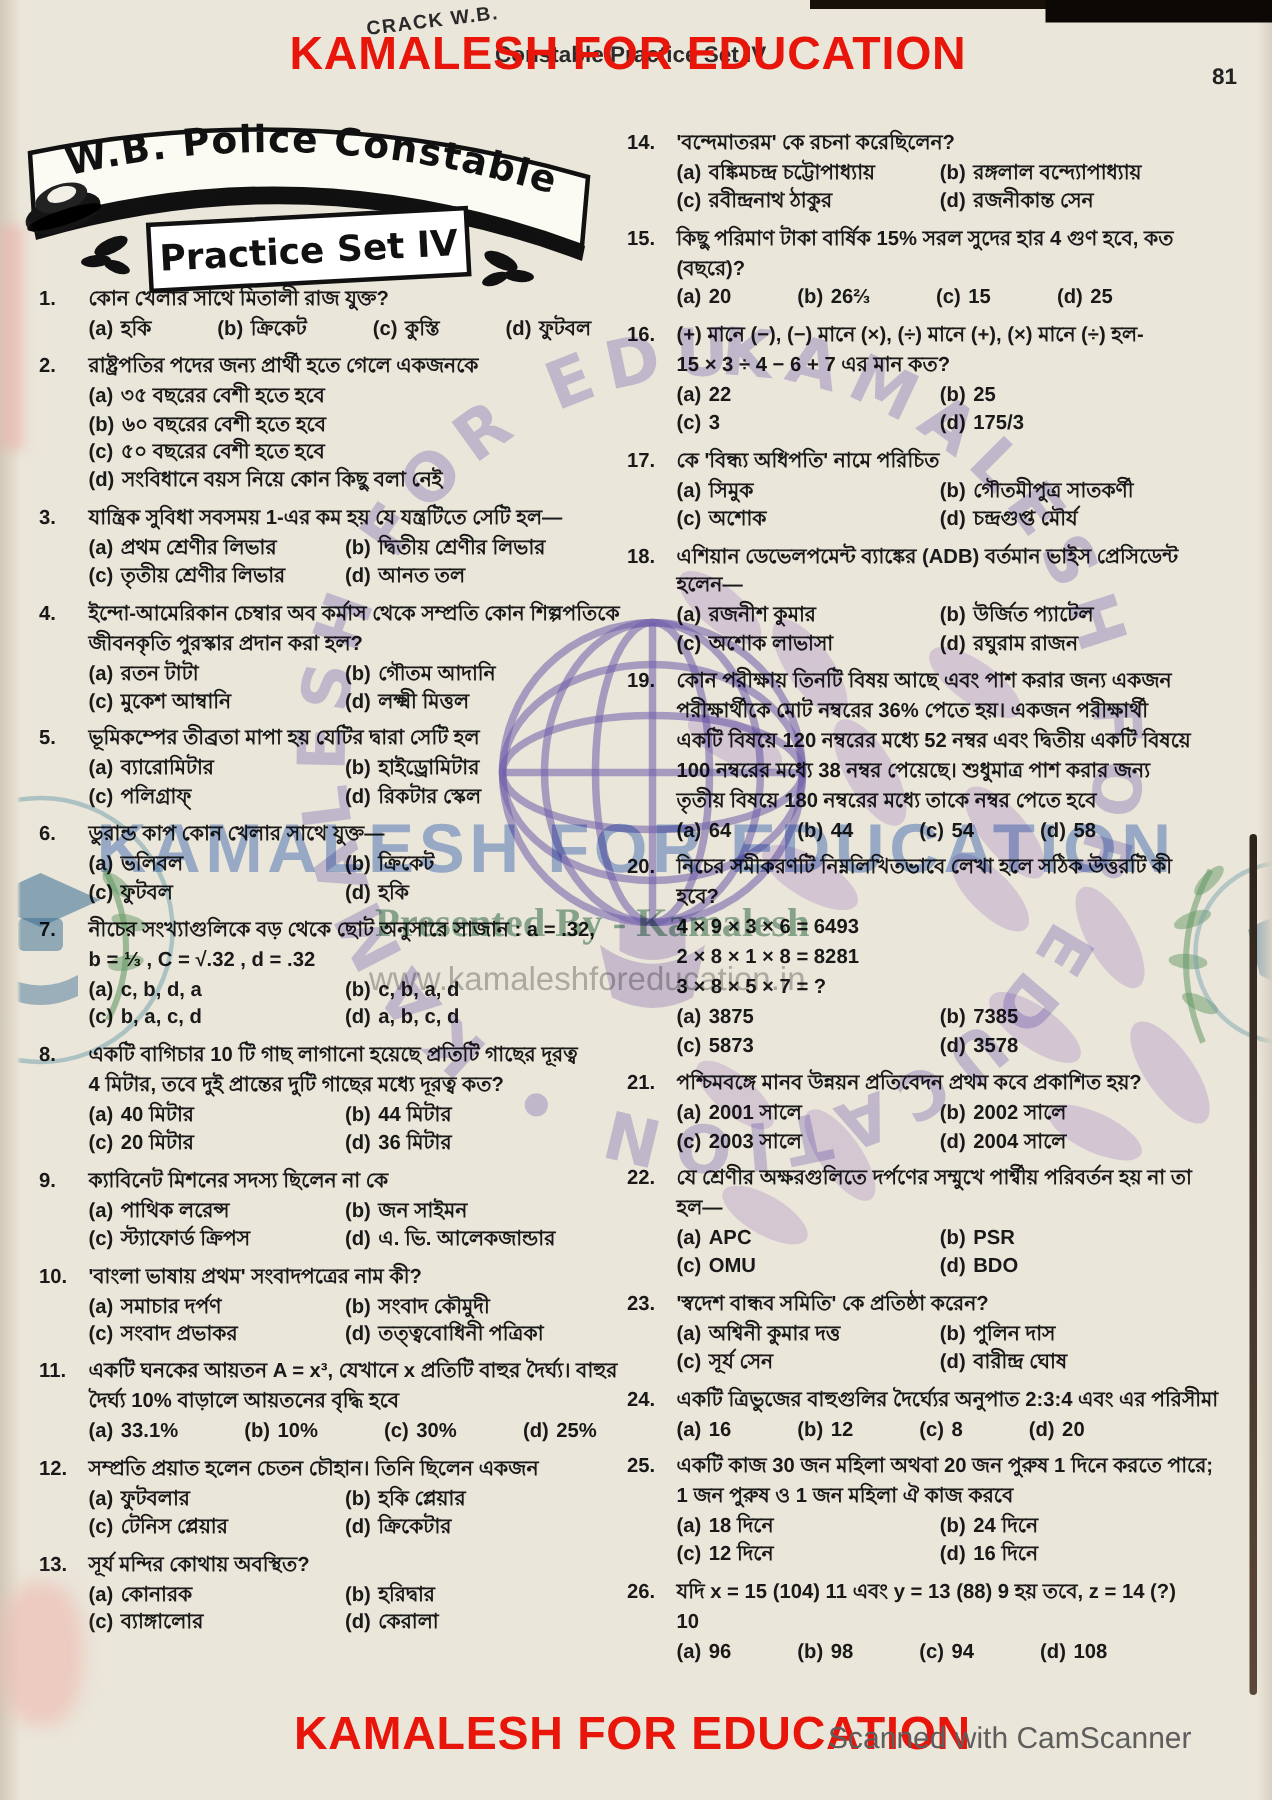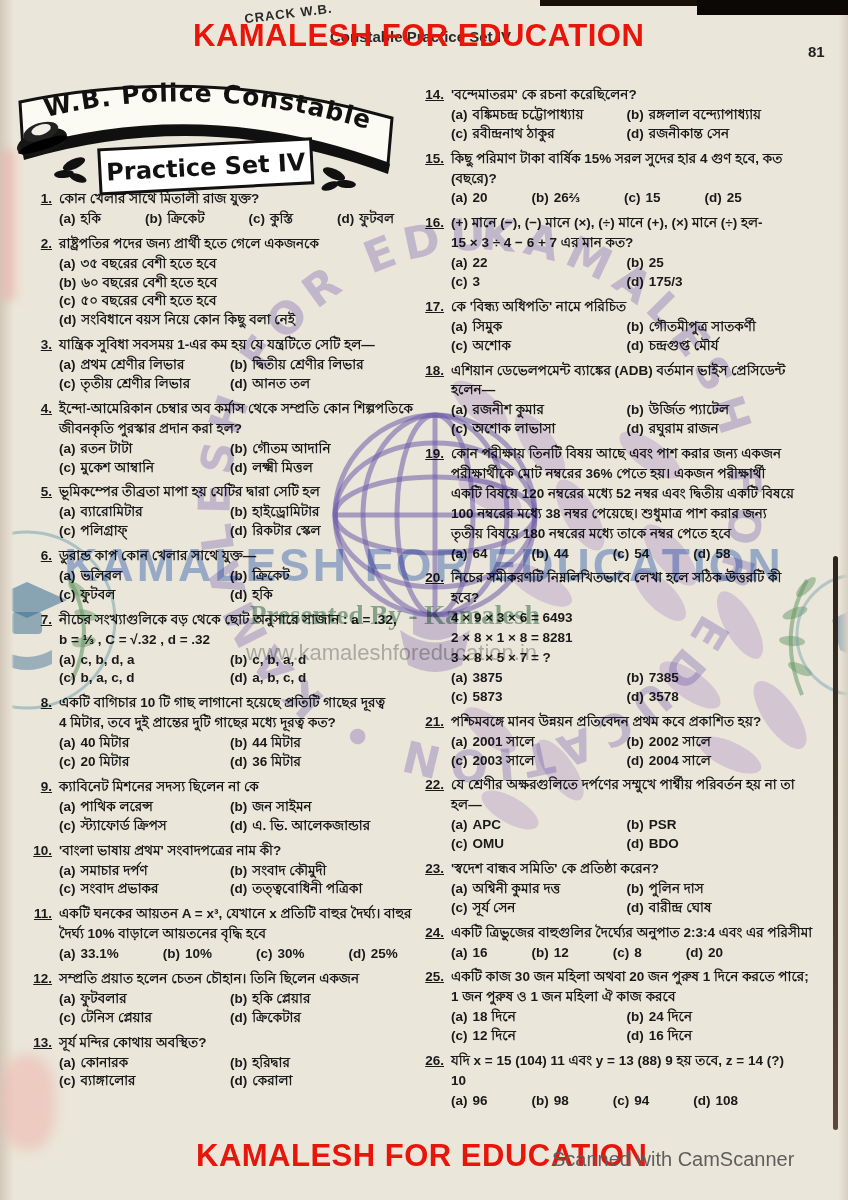--- a/index.html
+++ b/index.html
@@ -29,21 +29,21 @@
     color:#e8150b;letter-spacing:.5px;z-index:6;white-space:nowrap;}
 
   
   .badge{position:absolute;left:12px;top:52px;width:392px;height:148px;z-index:4;}
 
   
   .col{position:absolute;z-index:2;font-size:13.5px;line-height:1.4;color:#191919;font-weight:600;}
   #col-left{left:26px;top:190px;width:396px;}
   #col-right{left:418px;top:86px;width:406px;}
   .question{display:flex;gap:7px;margin-bottom:6px;}
-  .qno{flex:none;width:26px;font-weight:800;text-align:right;text-decoration:underline;}
+  .qno{flex:none;width:26px;font-weight:800;text-align:left;}
   .qbody{flex:1;min-width:0;}
   .qline{margin:0 0 1px 0;}
   .opts{margin-top:1px;}
   .opts.grid{display:grid;grid-template-columns:46% 54%;column-gap:4px;}
   .opts.row{display:flex;flex-wrap:wrap;column-gap:26px;row-gap:1px;gap:44px;}
   .opts.stack .opt{display:block;}
   .opt{white-space:normal;}
   .olabel{margin-right:5px;}
 
   

